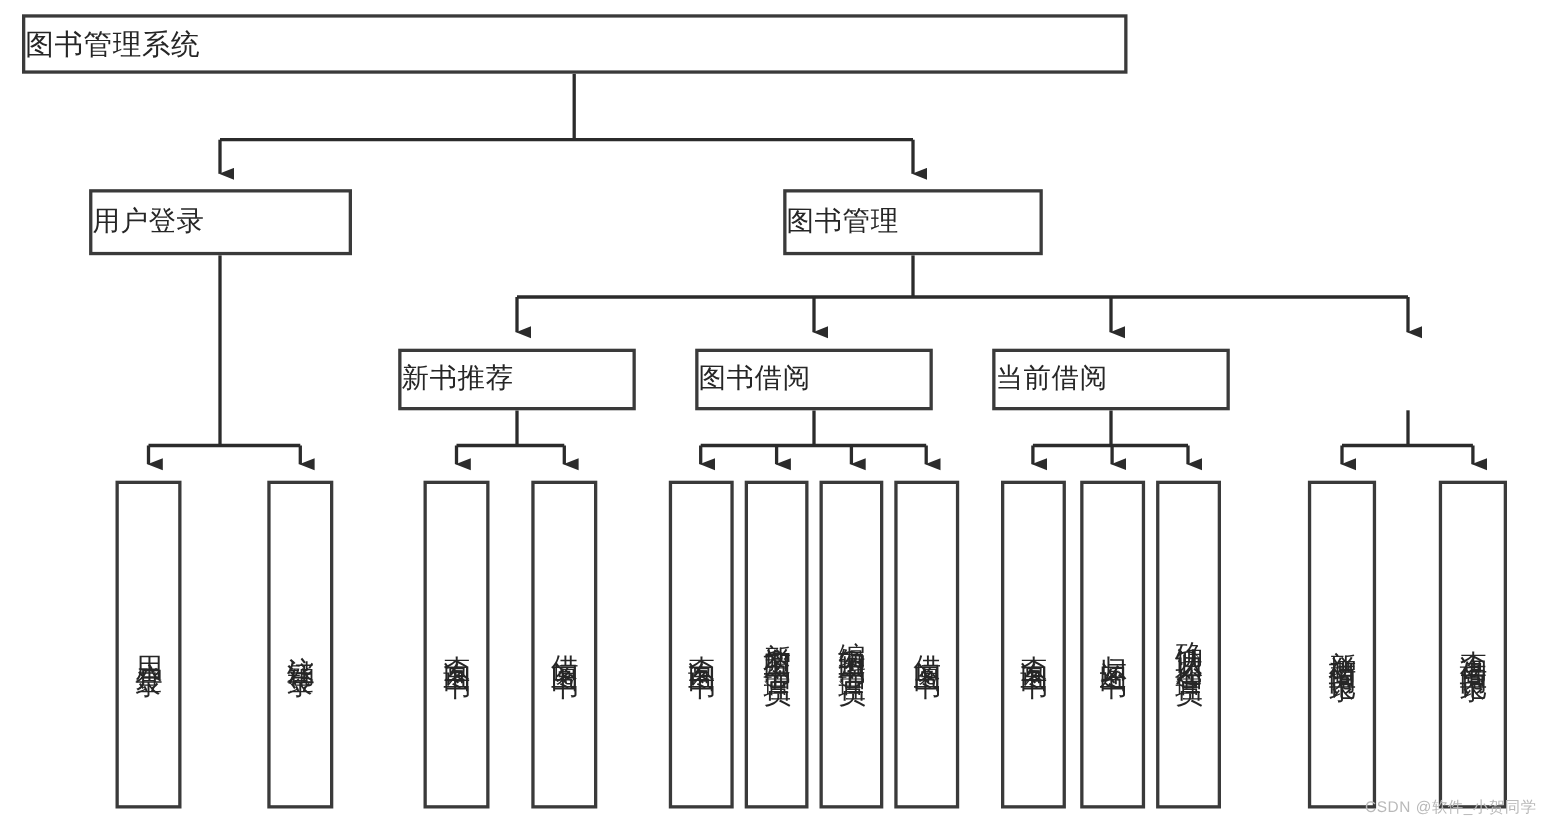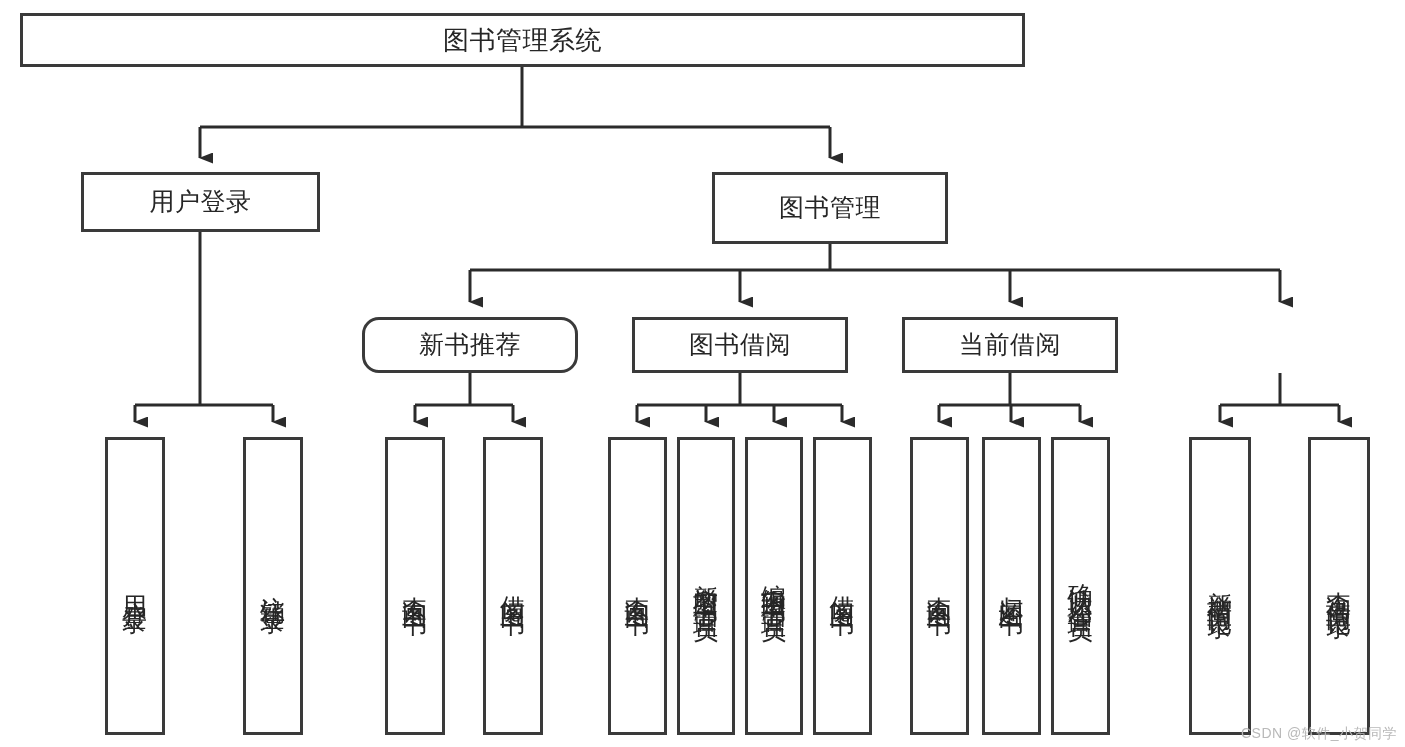--- a/index.html
+++ b/index.html
@@ -26,21 +26,21 @@
     height: 747px;
     pointer-events: none;
   }
   .node {
     position: absolute;
     box-sizing: border-box;
     background: #ffffff;
     border: 3px solid #3a3a3a;
     display: flex;
     align-items: center;
-    justify-content: center;
+    justify-content: flex-start;
     color: #262626;
     z-index: 2;
   }
   .node .label {
     display: block;
     text-align: center;
     line-height: 1.18;
     letter-spacing: 0.5px;
   }
   
@@ -132,25 +132,25 @@
     </g>
   </svg>
 
   <div class="node horiz root" style="left: 20px; top: 13px; width: 1005px; height: 54px;">
     <span class="label">图书管理系统</span>
   </div>
 
   <div class="node horiz" style="left: 81px; top: 172px; width: 239px; height: 60px;">
     <span class="label">用户登录</span>
   </div>
-  <div class="node horiz" style="left: 712px; top: 172px; width: 236px; height: 72px;">
+  <div class="node horiz" style="left: 712px; top: 172px; width: 236px; height: 60px;">
     <span class="label">图书管理</span>
   </div>
 
-  <div class="node horiz" style="left: 362px; top: 317px; width: 216px; height: 56px; border-radius: 17px;">
+  <div class="node horiz" style="left: 362px; top: 317px; width: 216px; height: 56px;">
     <span class="label">新书推荐</span>
   </div>
   <div class="node horiz" style="left: 902px; top: 317px; width: 216px; height: 56px;">
     <span class="label">当前借阅</span>
   </div>
   <div class="node horiz" style="left: 632px; top: 317px; width: 216px; height: 56px;">
     <span class="label">图书借阅</span>
   </div>
 
   <div class="node vert" style="left: 105px; top: 437px; width: 60px; height: 298px;">

